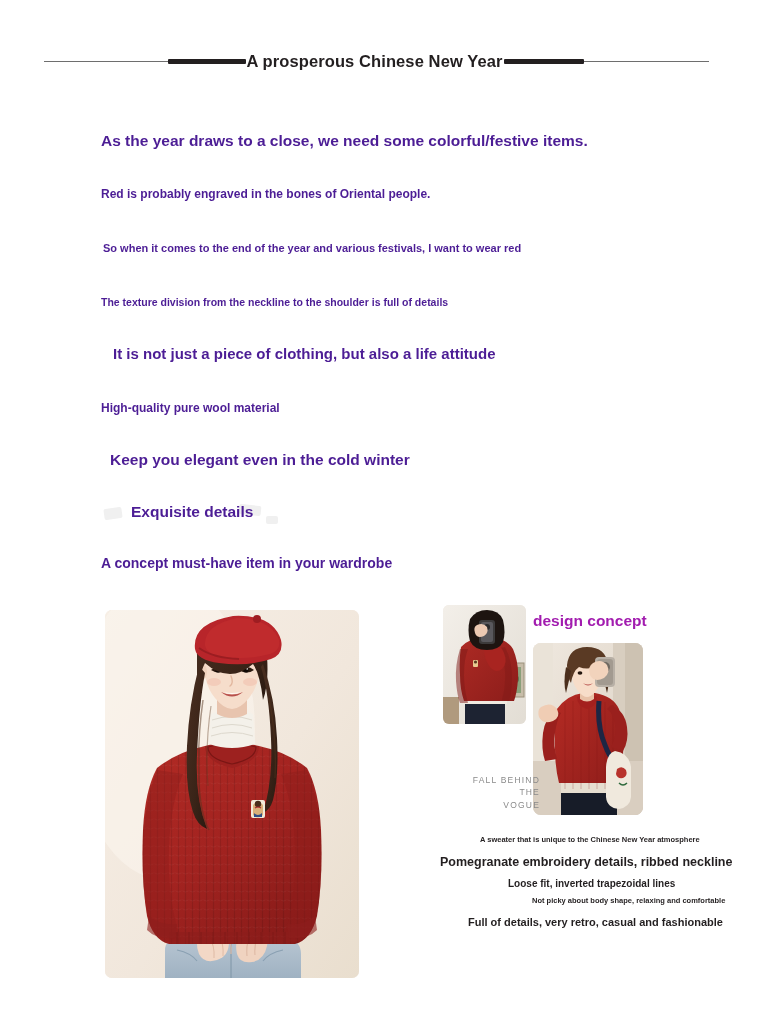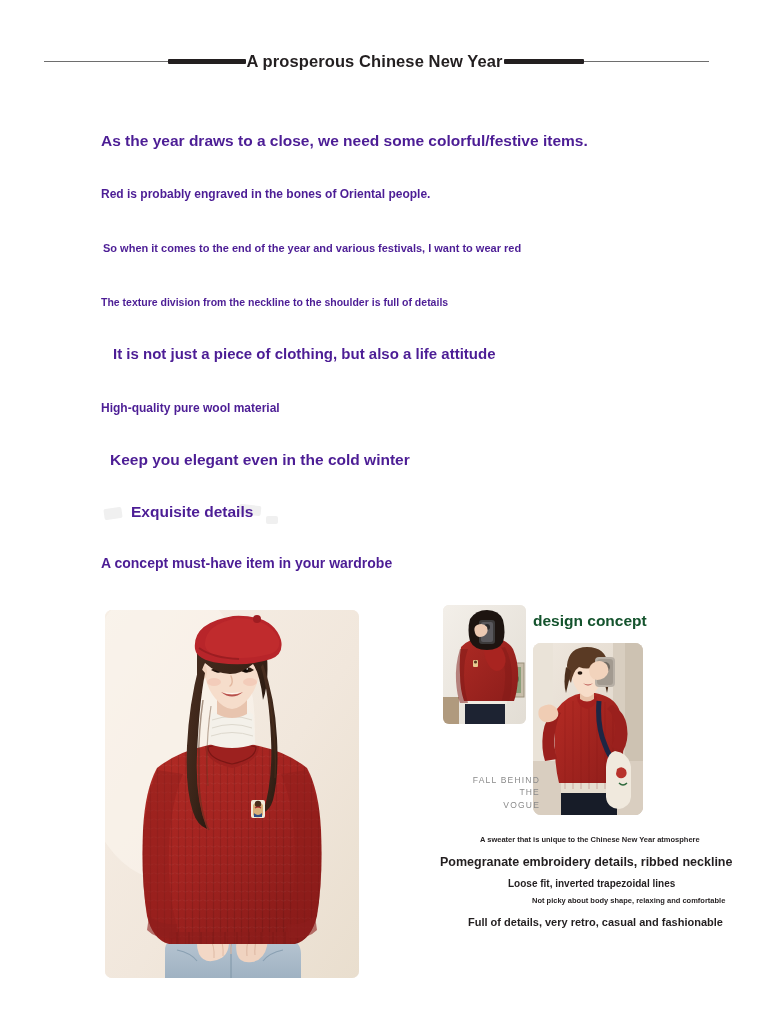--- a/index.html
+++ b/index.html
@@ -120,21 +120,21 @@
   }
   .photo-svg { display: block; width: 100%; height: 100%; }
 
   
   .concept-heading {
     position: absolute;
     left: 533px;
     top: 612px;
     font-size: 15.5px;
     font-weight: bold;
-    color: #14532d;
+    color: #a21caf;
     white-space: nowrap;
   }
   .thumb-small {
     position: absolute;
     left: 443px;
     top: 605px;
     width: 83px;
     height: 119px;
     border-radius: 6px;
     overflow: hidden;

